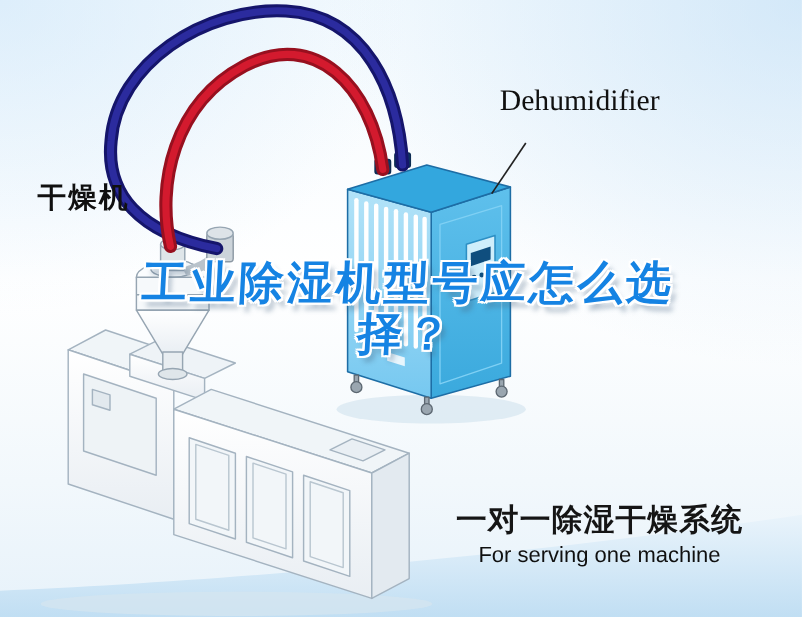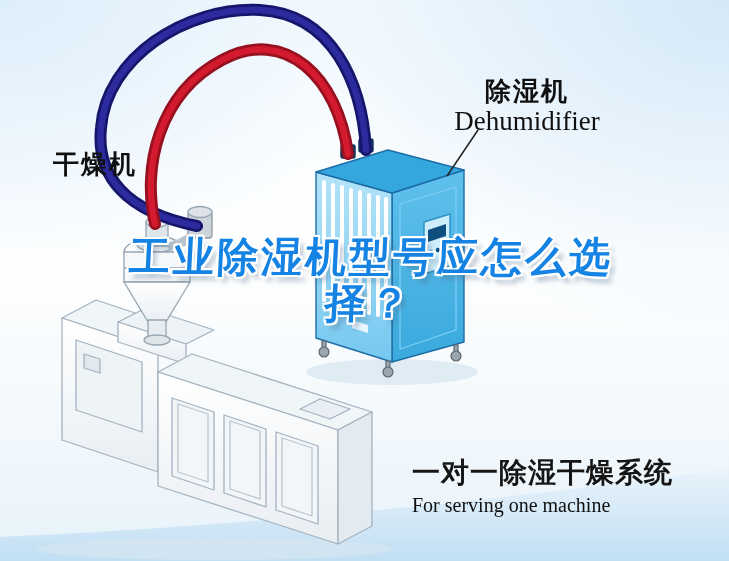--- a/index.html
+++ b/index.html
@@ -8,35 +8,35 @@
     position:relative;width:729px;height:561px;overflow:hidden;
     background:
       radial-gradient(ellipse at 100% 0%, rgba(185,218,244,.55), transparent 42%),
       radial-gradient(ellipse at 0% 0%, rgba(198,226,248,.5), transparent 36%),
       linear-gradient(180deg,#f4fafe 0%,#ffffff 45%,#f2f8fc 78%,#e7f2fa 100%);
   }
   #illustration{position:absolute;left:0;top:0;}
   .txt{position:absolute;z-index:5;}
   .cn-label{font-weight:700;font-size:26px;color:#101010;letter-spacing:2px;line-height:30px;}
   .en-label{font-family:"Liberation Serif",serif;font-size:27px;color:#101010;line-height:24px;margin-top:3px;}
-  #hopper-label{left:34px;top:149px;width:122px;text-align:center;}
+  #hopper-label{left:34px;top:164px;width:122px;text-align:left;}
   #dehu-label{left:446px;top:76px;width:162px;text-align:center;}
   #main-title{
     left:70px;top:234px;width:600px;text-align:center;
     transform:skewX(-3deg);
     font-weight:700;font-size:41px;line-height:46px;letter-spacing:3px;
     color:#1583e3;
     text-shadow:
       2px 0 0 #fff,-2px 0 0 #fff,0 2px 0 #fff,0 -2px 0 #fff,
       2px 2px 0 #fff,-2px -2px 0 #fff,2px -2px 0 #fff,-2px 2px 0 #fff,
       5px 6px 5px rgba(70,100,130,.40);
   }
-  #system-label{left:412px;top:456px;width:294px;text-align:left;}
+  #system-label{left:398px;top:456px;width:294px;text-align:center;}
   #system-label .cn{font-weight:700;font-size:28px;color:#151515;letter-spacing:1px;line-height:34px;}
-  #system-label .en{font-family:Liberation Serif, serif;font-size:20px;color:#101010;line-height:26px;margin-top:2px;}
+  #system-label .en{font-family:Liberation Sans, sans-serif;font-size:20px;color:#101010;line-height:26px;margin-top:2px;}
 </style>
 </head>
 <body>
 
 <div id="canvas">
 
   <svg id="illustration" width="729" height="561" viewBox="0 0 729 561">
     <defs>
       <linearGradient id="swG" x1="0" y1="0" x2="0" y2="1">
         <stop offset="0" stop-color="#e8f3fb"></stop>
@@ -143,21 +143,20 @@
     </g>
 
     <line x1="478" y1="130" x2="447" y2="176" stroke="#222" stroke-width="1.5"></line>
   </svg>
 
   <div class="txt" id="hopper-label">
     <div class="cn-label">干燥机</div>
   </div>
 
   <div class="txt" id="dehu-label">
-    <div class="cn-label">除湿机</div>
     <div class="en-label">Dehumidifier</div>
   </div>
 
   <div class="txt" id="main-title">
     <div>工业除湿机型号应怎么选</div>
     <div>择？</div>
   </div>
 
   <div class="txt" id="system-label">
     <div class="cn">一对一除湿干燥系统</div>

